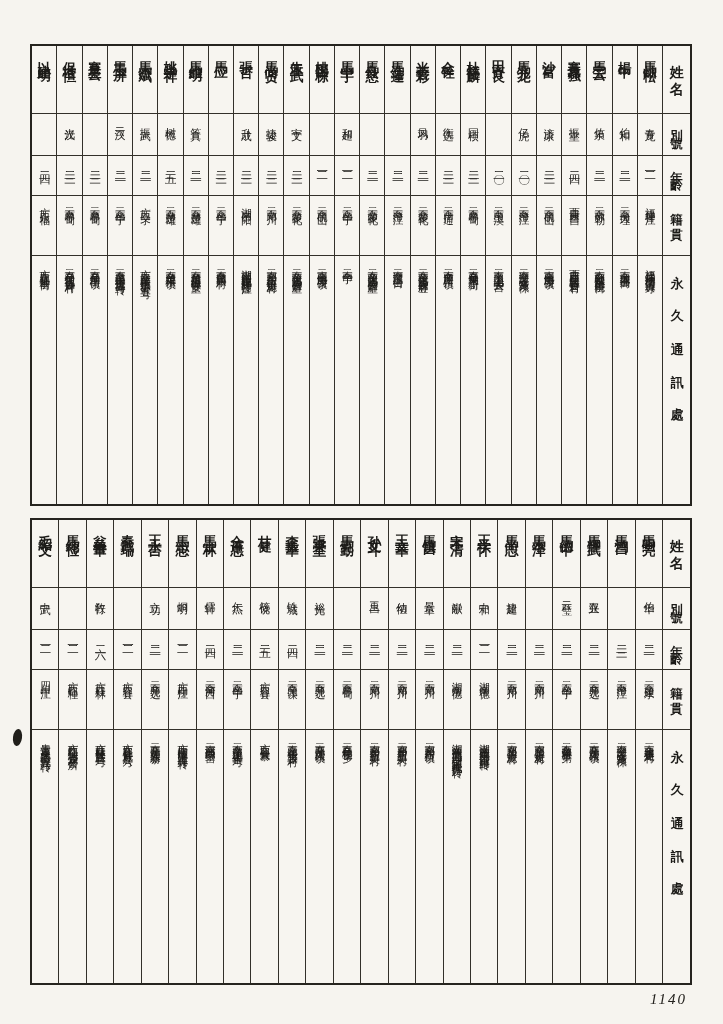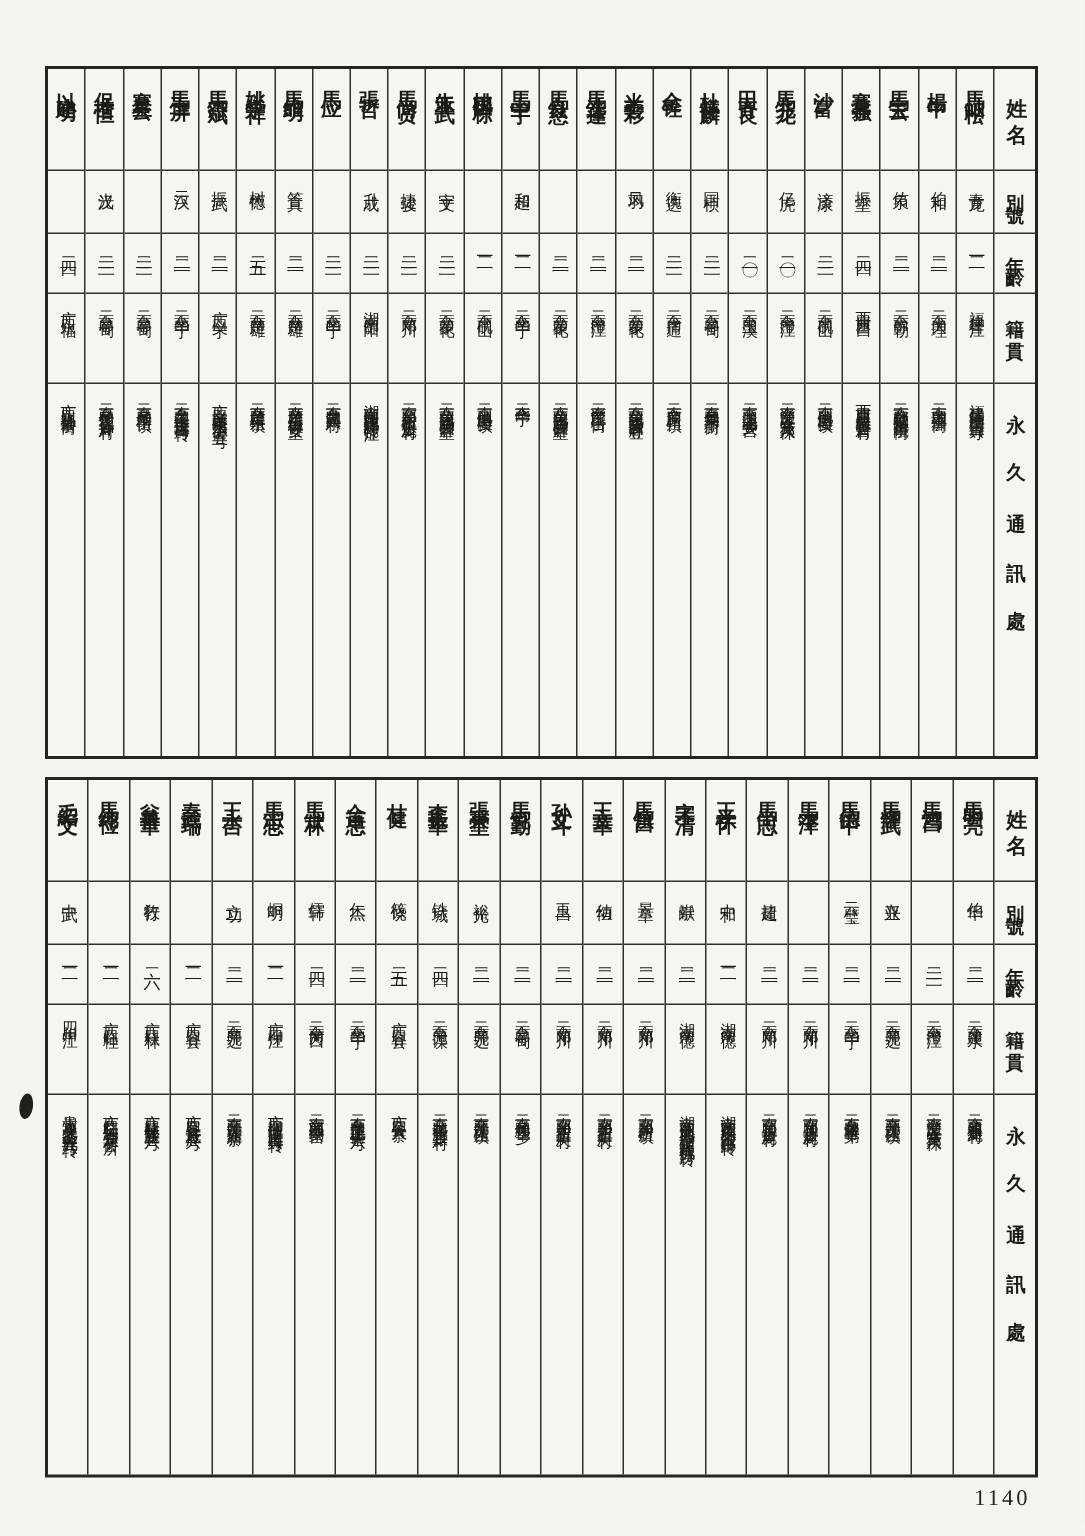--- a/index.html
+++ b/index.html
@@ -55,21 +55,21 @@
   
   .hdr      { font-weight: 700; }
   .h-name   { font-size: 14px;   letter-spacing: 17px; padding-top: 8px; }
   .h-alias  { font-size: 12.5px; letter-spacing: 8px;  padding-top: 5px; }
   .h-age    { font-size: 12.5px; letter-spacing: 7px;  padding-top: 5px; }
   .h-native { font-size: 12.5px; letter-spacing: 15px; padding-top: 7px; }
   .h-addr   { font-size: 13px;   letter-spacing: 33px; padding-top: 9px; }
   
   .page-number {
     position: absolute; right: 36px; bottom: 16px;
-    font-size: 15px; letter-spacing: 2px; color: #24221e;
+    font-size: 15px; letter-spacing: 2px; color: #24221e; font-style: italic;
   }
   .ink-blot {
     position: absolute; left: 13px; top: 729px;
     width: 9px; height: 17px;
     background: #211f1b; border-radius: 50%;
     transform: rotate(8deg);
   }
 </style>
 </head>
 <body>

